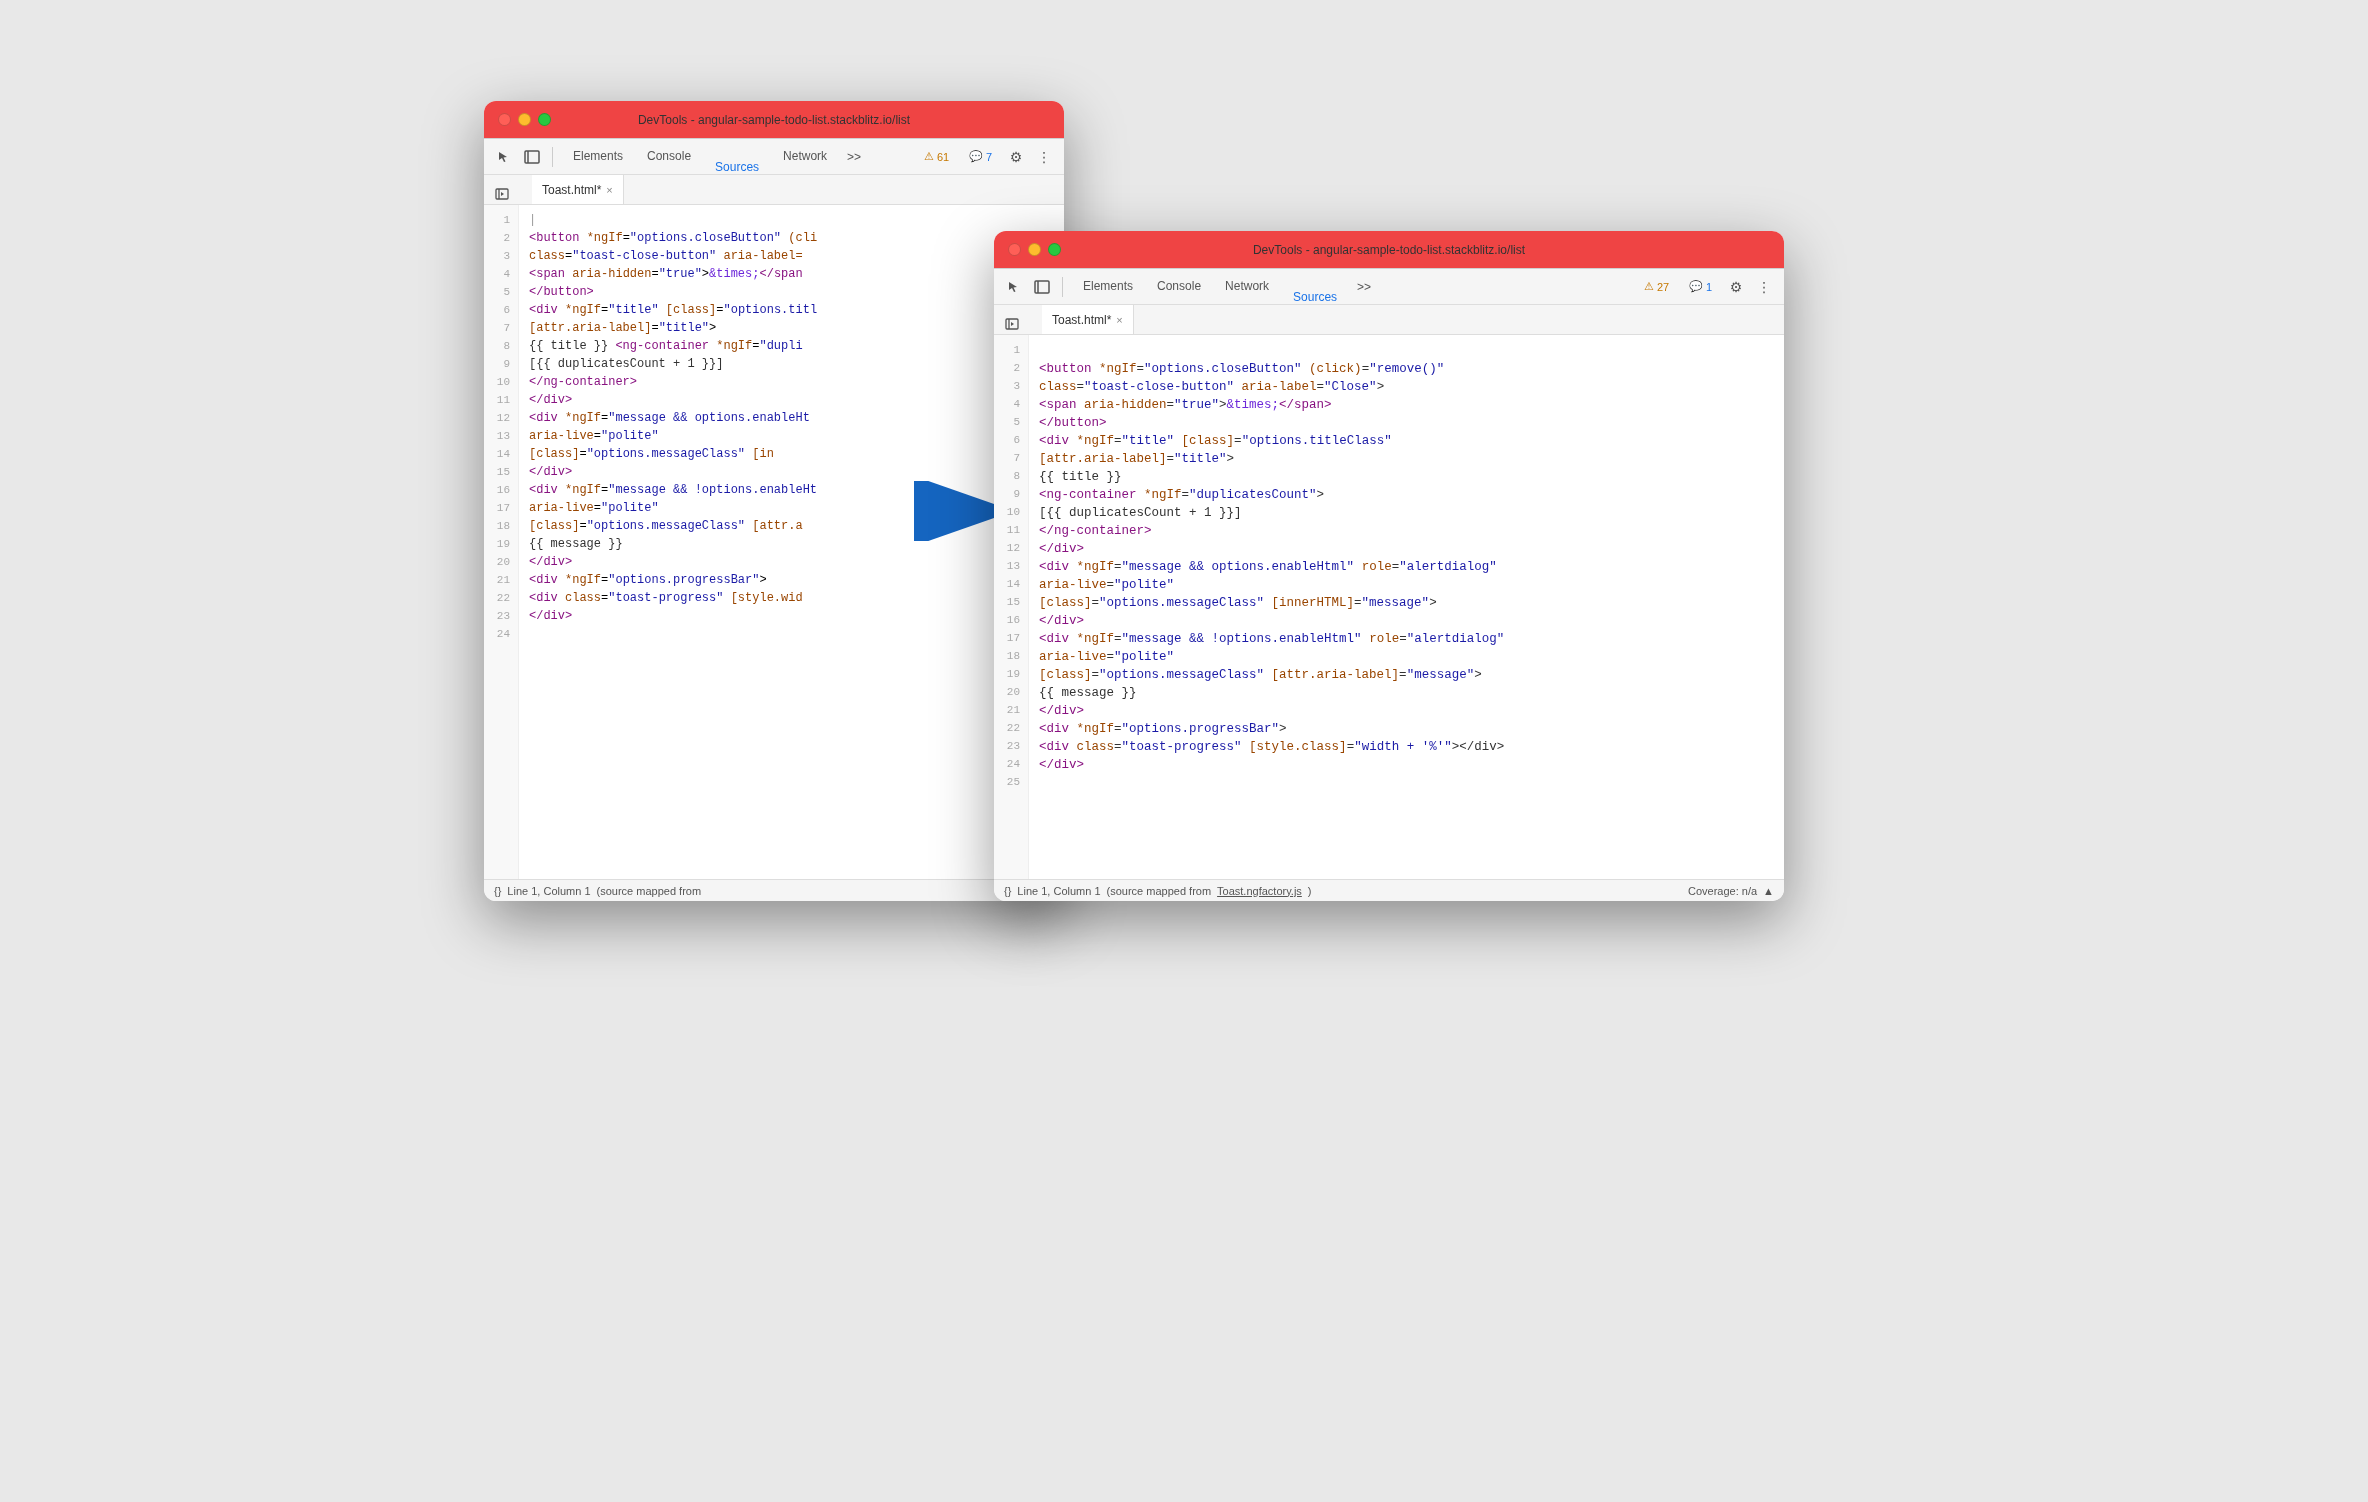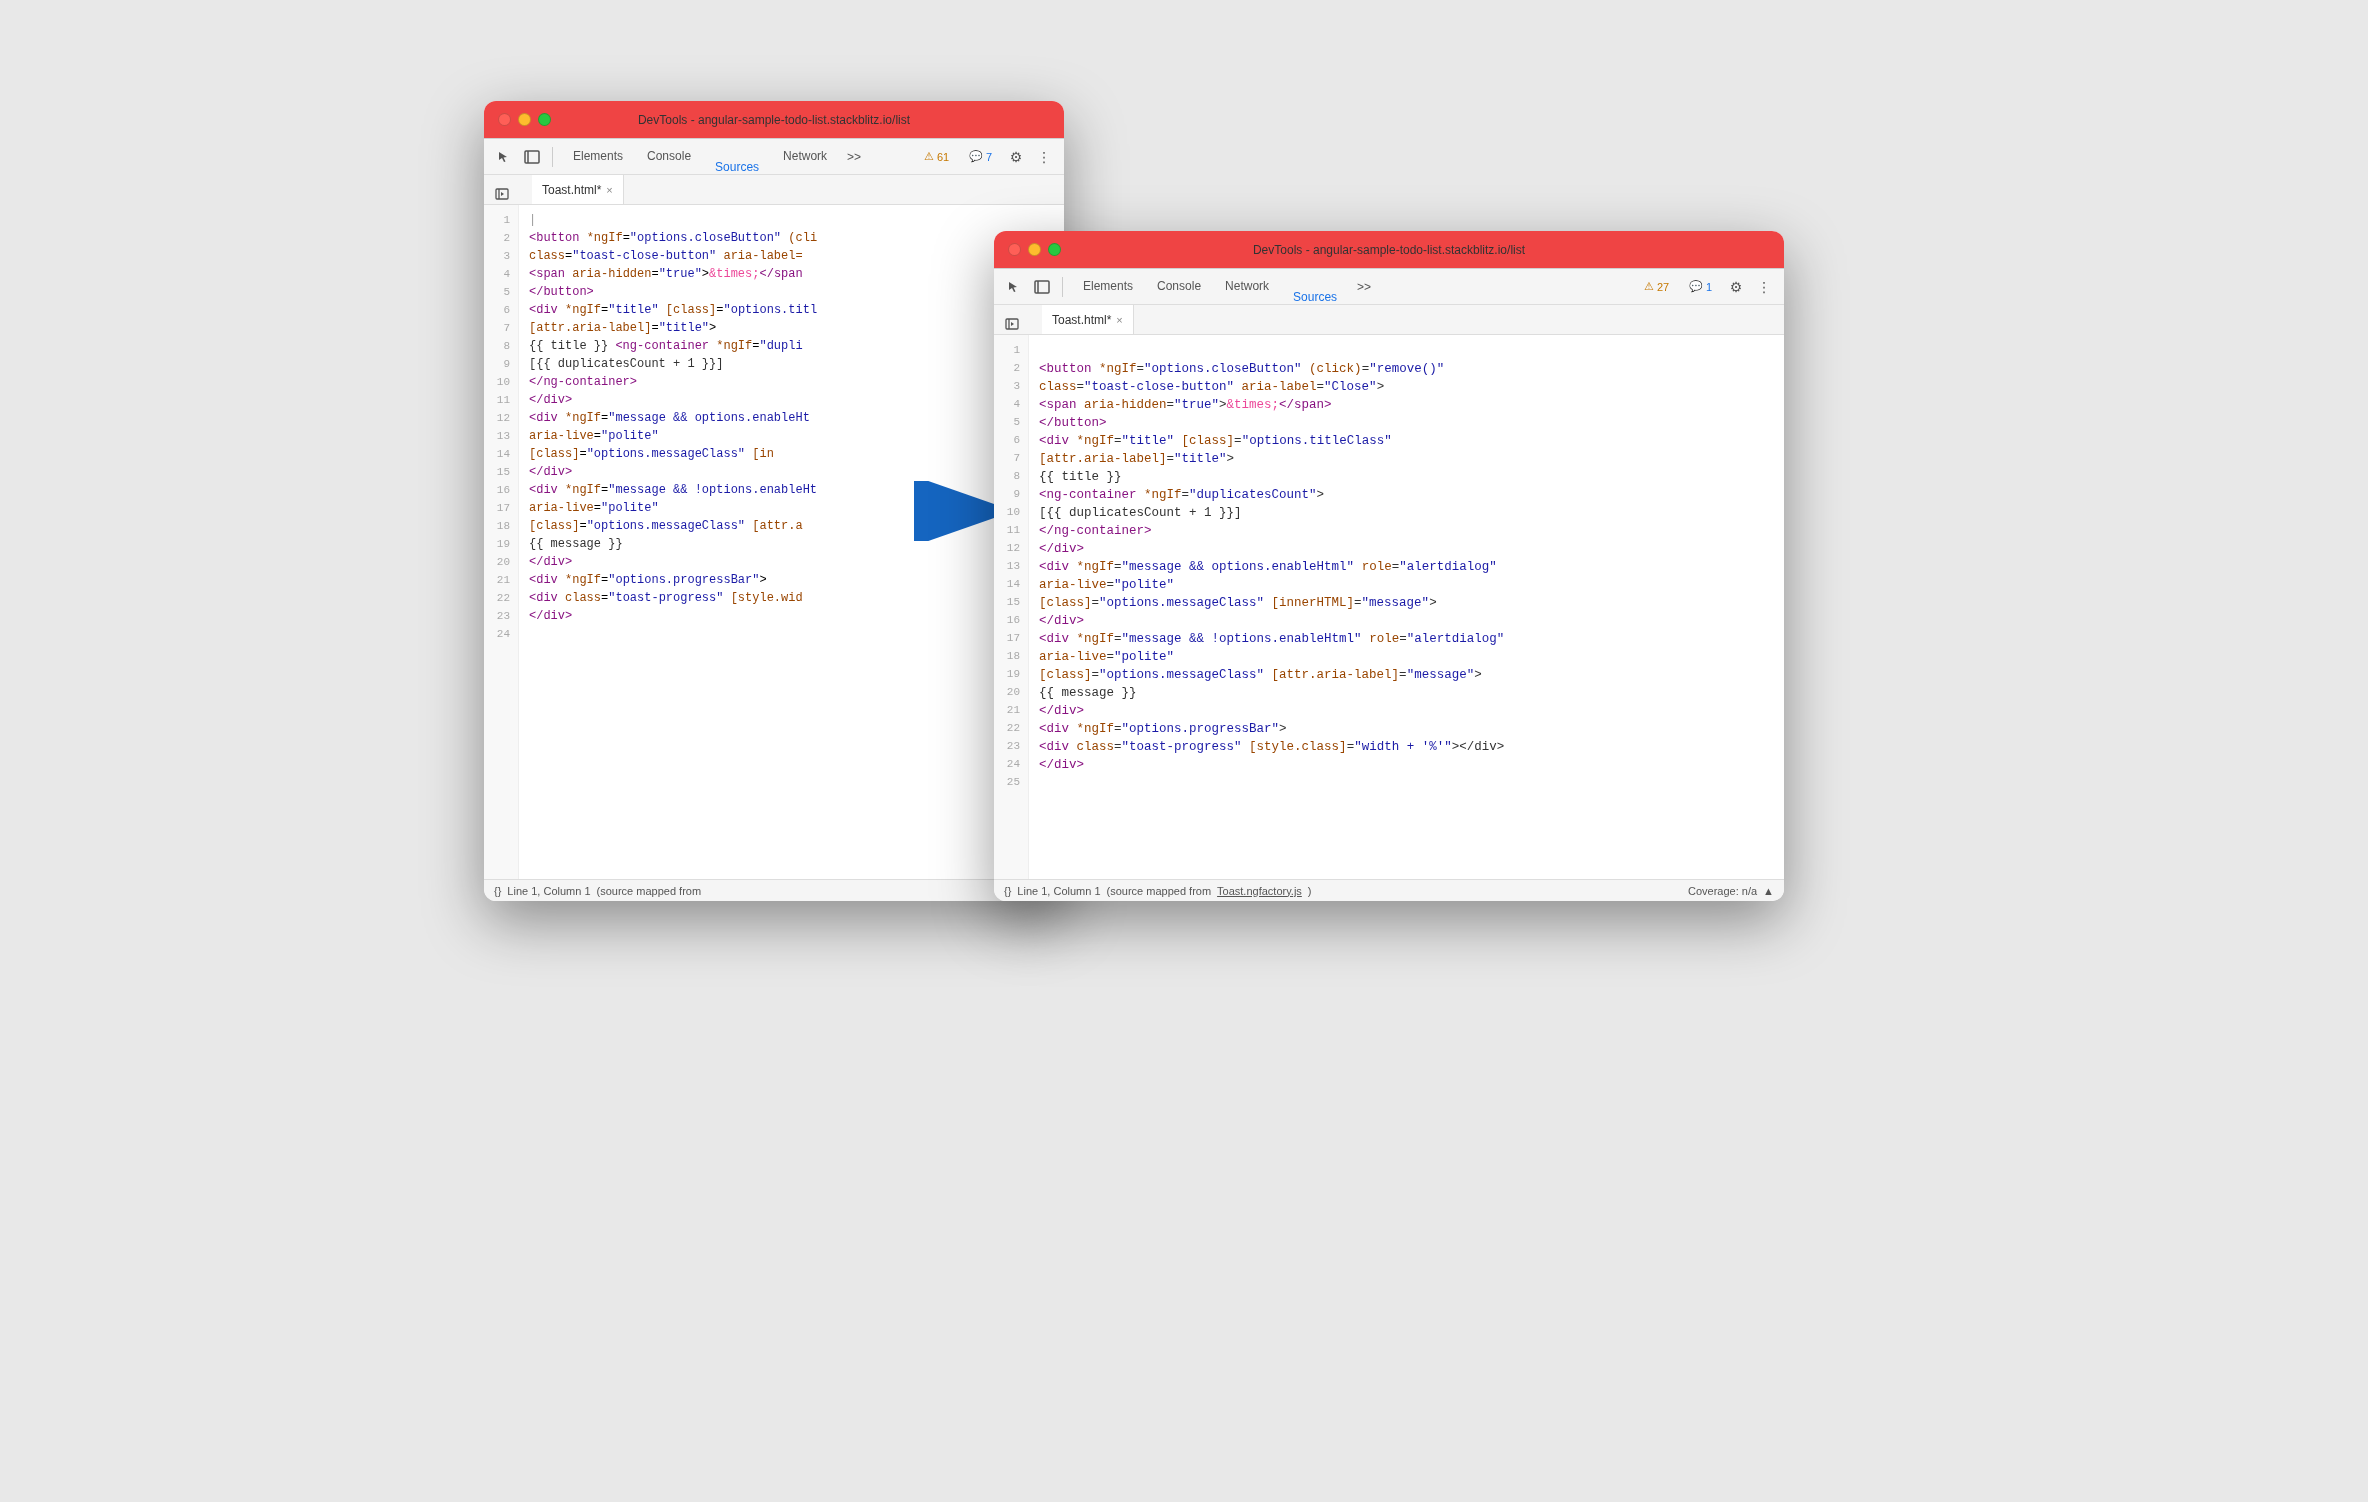--- a/index.html
+++ b/index.html
@@ -264,21 +264,21 @@
       white-space: nowrap;
       overflow: hidden;
     }
 
     
     .c-tag { color: #881280; }
     .c-str { color: #1a1aa6; }
     .c-punct { color: #333; }
     .c-expr { color: #333; }
     .c-brown { color: #994500; }
-    .c-red { color: #ec4899; }
+    .c-red { color: #6d28d9; }
 
     
     .status-bar {
       height: 22px;
       background: #f5f5f5;
       border-top: 1px solid #ddd;
       display: flex;
       align-items: center;
       padding: 0 10px;
       font-size: 11px;

